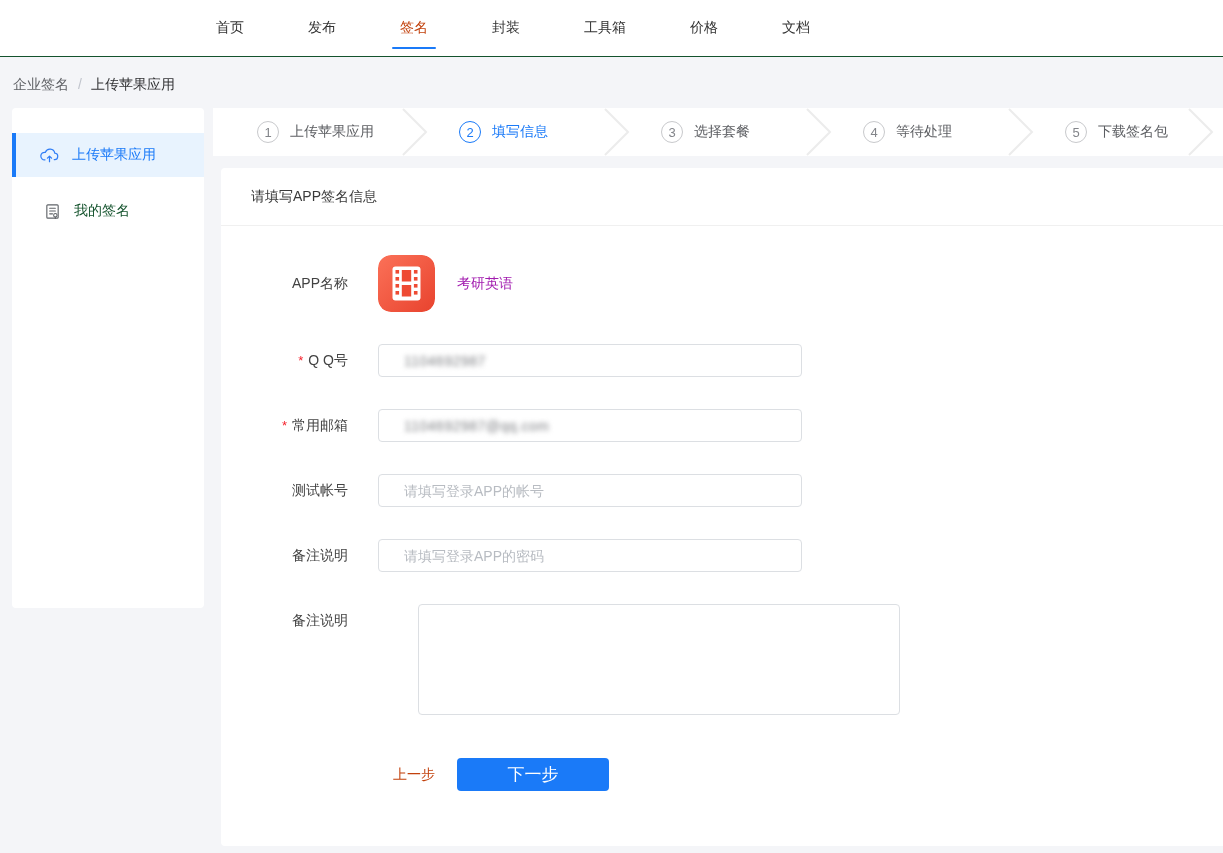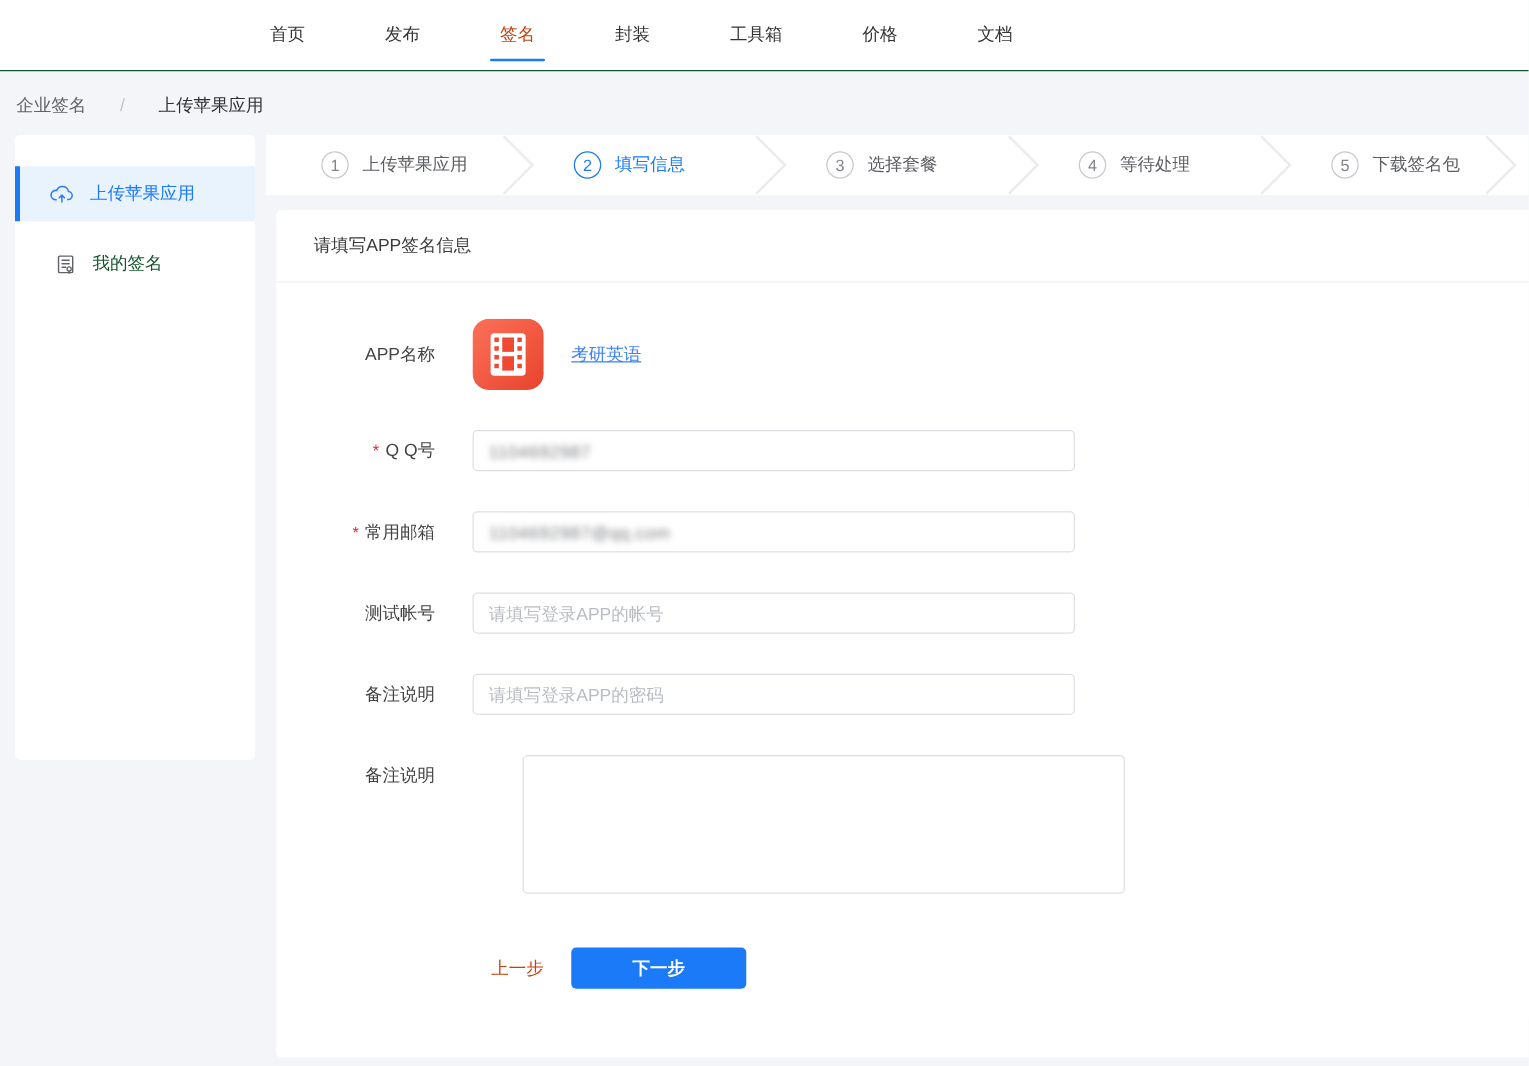--- a/index.html
+++ b/index.html
@@ -26,21 +26,21 @@
   }
   .nav-item.active { color: #c2410c; }
   .nav-item.active::after {
     content: ""; position: absolute; left: 0; right: 0; bottom: 7px;
     height: 2px; background: #1a7af8; border-radius: 1px;
   }
 
   
   .breadcrumb {
     position: absolute; top: 76px; left: 13px;
-    color: #606266; display: flex; gap: 27px; align-items: flex-start;
+    color: #606266; display: flex; gap: 9px; align-items: flex-start;
   }
   .breadcrumb .current { color: #303133; }
   .breadcrumb .sep { color: #c0c4cc; }
 
   
   .sidebar {
     position: absolute; left: 12px; top: 108px; width: 192px; height: 500px;
     background: #fff; border-radius: 4px; padding-top: 25px;
   }
   .side-item {
@@ -85,47 +85,46 @@
   .form { padding-top: 29px; }
   .row { display: flex; margin-bottom: 32px; }
   .row-label {
     width: 127px; text-align: right; color: #424242; flex: none;
     display: flex; justify-content: flex-end; align-items: center; gap: 5px;
   }
   .req { color: #f5222d; font-size: 13px; }
   .row-control { margin-left: 30px; display: flex; align-items: center; }
 
   .app-icon { width: 57px; height: 57px; border-radius: 13px; display: block; }
-  .app-name { margin-left: 22px; color: #3b82f6; text-decoration: underline; }
+  .app-name { margin-left: 22px; color: #a21caf; }
 
   .tb, .fake-input {
-    width: 482px; height: 33px; border: 1px solid #dcdfe3; border-radius: 4px;
-    padding: 0 12px; font-size: 14px; color: #333; background: #fff;
+    width: 424px; height: 33px; border: 1px solid #dcdfe3; border-radius: 4px;
+    padding: 0 25px; font-size: 14px; color: #333; background: #fff;
     font-family: "Liberation Sans", "DejaVu Sans", sans-serif;
     outline: none;
   }
   .tb::placeholder { color: #b8bcc2; }
   .fake-input { display: flex; align-items: center; }
   .blurred { filter: blur(2.6px); color: #7d7f83; letter-spacing: .5px; user-select: none; }
 
   .row.textarea-row { align-items: flex-start; gap: 40px; }
   .row.textarea-row .row-label { margin-top: 8px; }
   .ta {
     width: 482px; height: 111px; border: 1px solid #dcdfe3; border-radius: 4px;
     padding: 8px 12px; font-size: 14px; resize: none; outline: none;
     font-family: "Liberation Sans", "DejaVu Sans", sans-serif;
   }
 
   .btn-row { display: flex; align-items: center; margin-left: 172px; margin-top: 43px; }
   .link-prev { color: #c2410c; margin-right: 22px; cursor: pointer; }
   .btn-next {
-    width: 140px; height: 33px; background: #1a7af8; border: none; border-radius: 4px;
-    color: #fff; font-size: 14px; cursor: pointer;
+    width: 152px; height: 33px; background: #1a7af8; border: none; border-radius: 4px;
+    color: #fff; font-size: 17px; cursor: pointer;
     font-family: "Liberation Sans", "DejaVu Sans", sans-serif;
-    font-weight: bold;
   }
 </style>
 </head>
 <body>
 
 <div class="topbar">
   <div class="nav">
     <div class="nav-item">首页</div>
     <div class="nav-item">发布</div>
     <div class="nav-item active">签名</div>

